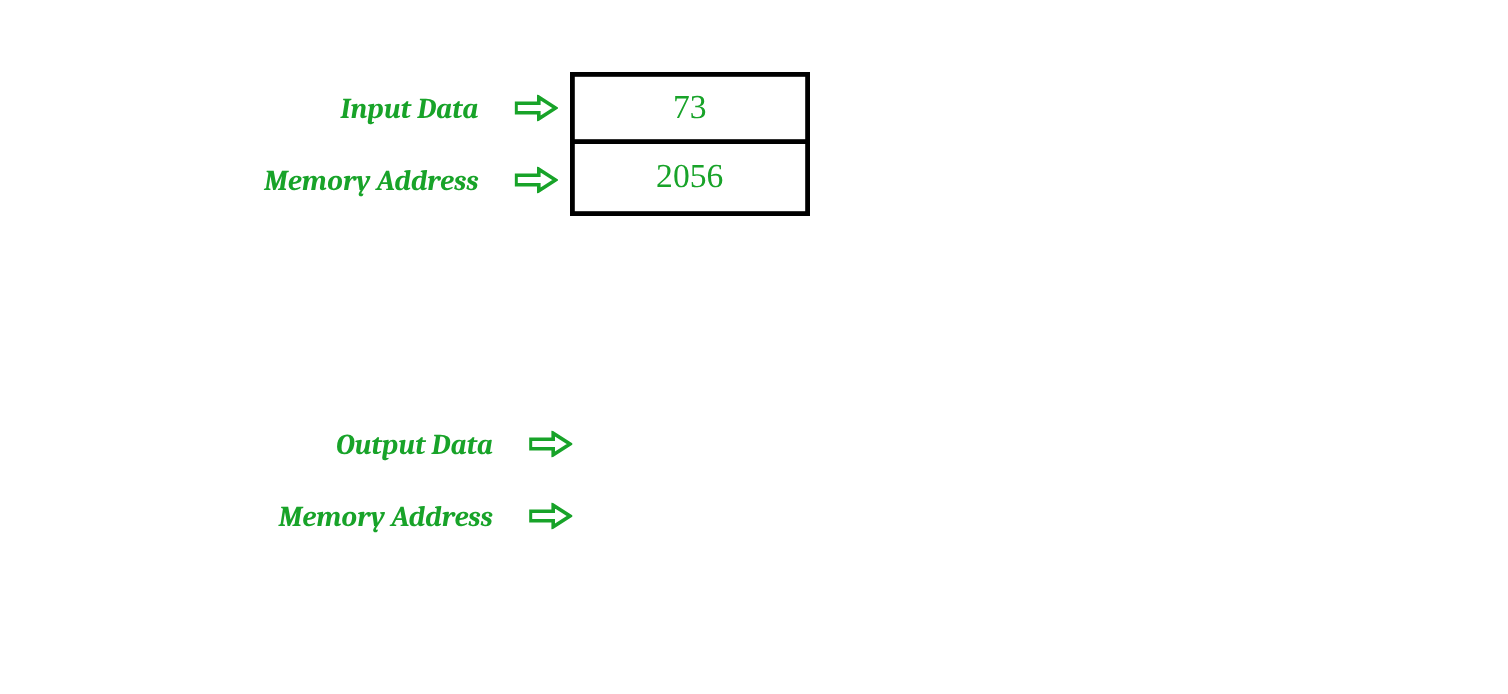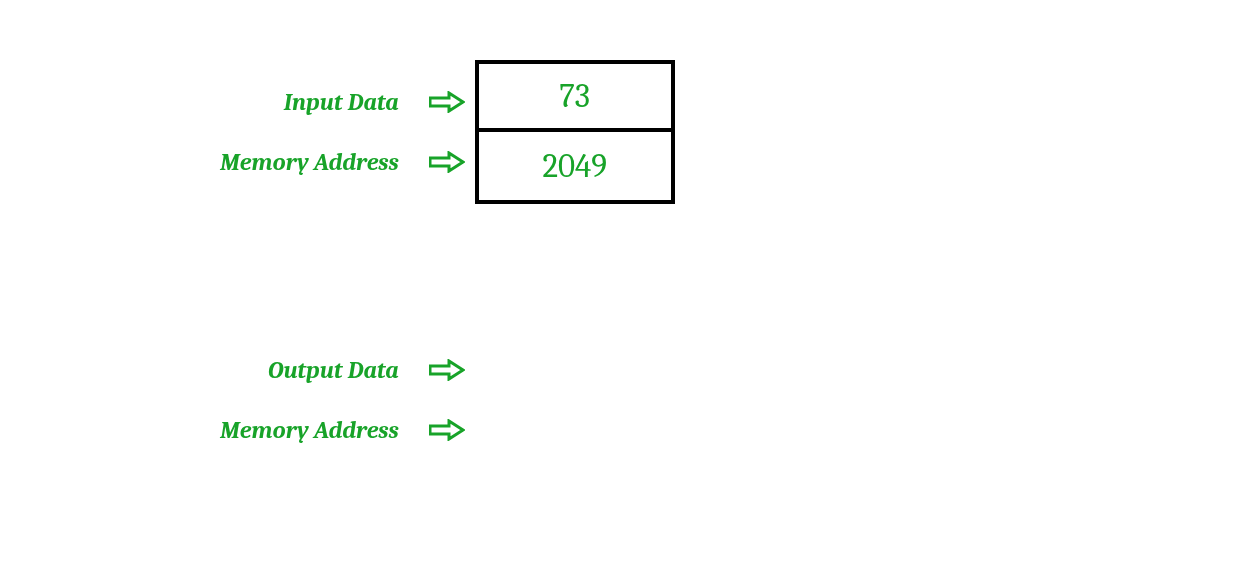--- a/index.html
+++ b/index.html
@@ -41,44 +41,45 @@
     .arrow {
       display: inline-flex;
       align-items: center;
     }
     .boxes-column {
       display: flex;
       flex-direction: column;
     }
     .box {
       width: 200px;
-      height: 72px;
+      height: 60px;
       border: 4px solid #000;
       display: flex;
       align-items: center;
       justify-content: center;
-      font-size: 33px;
+      font-size: 28px;
       color: #18a329;
+      font-family: Liberation Serif, serif;
     }
     .box + .box {
       border-top: none;
     }
     .box-value {
       font-weight: normal;
     }
     .box-value-bold {
       font-weight: bold;
     }
     .group-input {
       top: 60px;
       left: 220px;
     }
     .group-output {
       top: 340px;
-      left: 220px;
+      left: 232px;
     }
   </style>
 </head>
 <body>
 
 <div class="diagram-group group-input">
   <div class="labels-column">
     <div class="label-row">
       <span class="label-text">Input Data</span>
       <span class="arrow">
@@ -94,21 +95,21 @@
           <path d="M 1 7 L 20 7 L 20 2 L 34 11 L 20 20 L 20 15 L 1 15 Z" fill="none" stroke="#18a329" stroke-width="3" stroke-linejoin="miter"></path>
         </svg>
       </span>
     </div>
   </div>
   <div class="boxes-column">
     <div class="box">
       <span class="box-value">73</span>
     </div>
     <div class="box">
-      <span class="box-value">2049</span>
+      <span class="box-value">2056</span>
     </div>
   </div>
 </div>
 
 <div class="diagram-group group-output">
   <div class="labels-column">
     <div class="label-row">
       <span class="label-text">Output Data</span>
       <span class="arrow">
         <svg width="36" height="22" viewBox="0 0 36 22">

